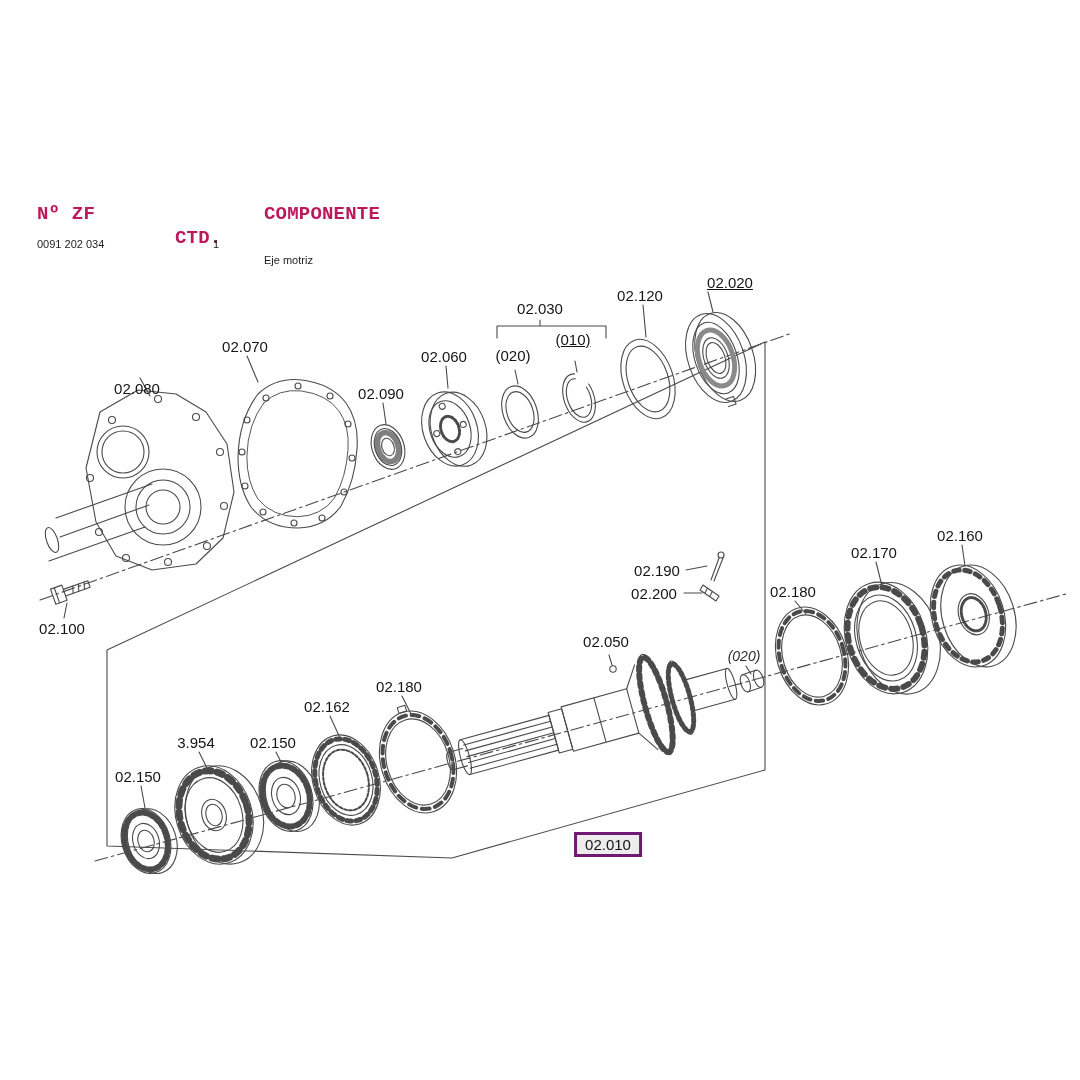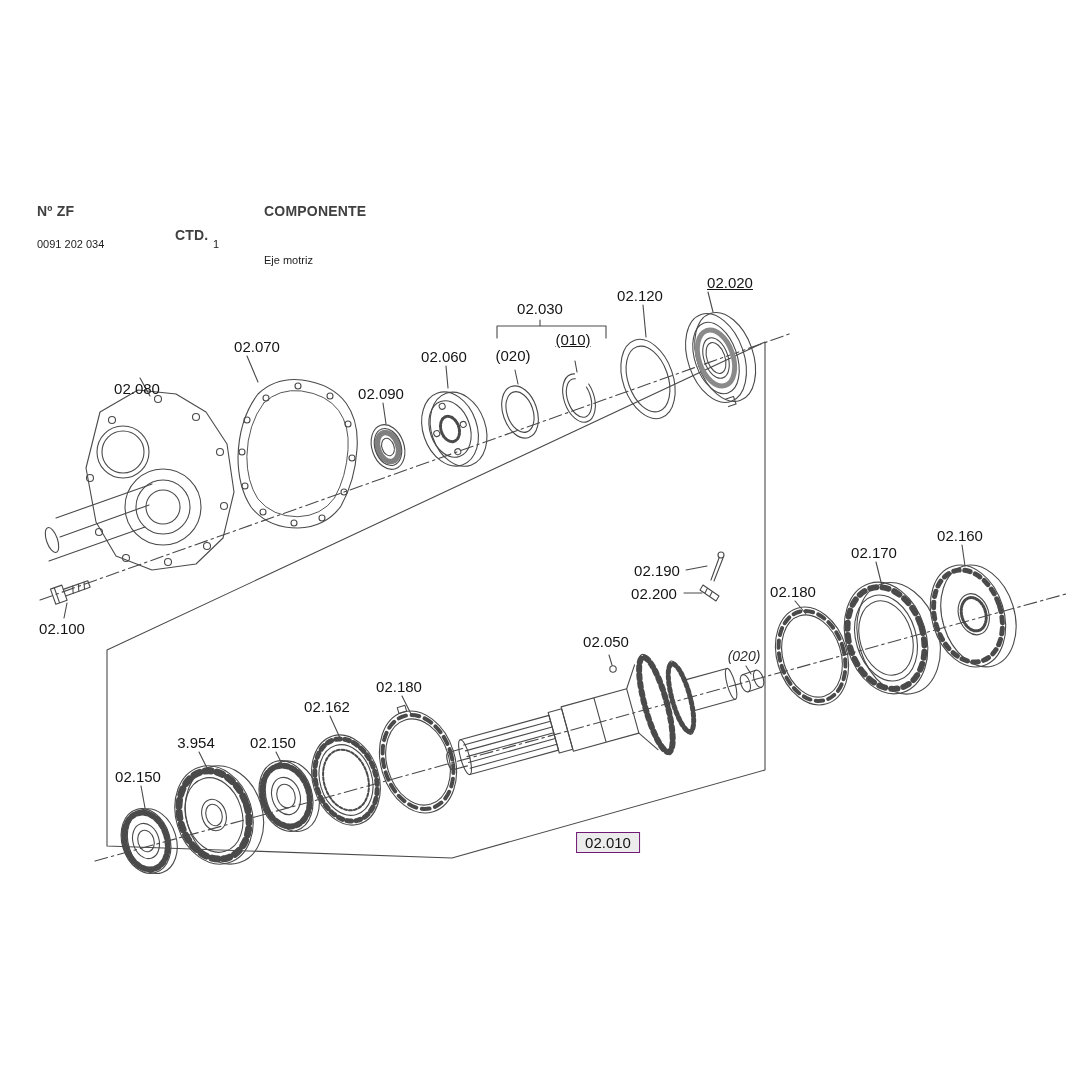--- a/index.html
+++ b/index.html
@@ -1,27 +1,27 @@
 <!DOCTYPE html>
 <html><head>
 <meta charset="utf-8">
 <style>
   html,body{margin:0;padding:0;background:#ffffff;}
   .stage{
     position:relative;width:1080px;height:1080px;background:#ffffff;
     font-family:"Liberation Sans",sans-serif;overflow:hidden;
   }
   .stage svg{position:absolute;left:0;top:0;}
-  .hdr-cell{position:absolute;color:#404040;font-weight:bold;font-size:14px;letter-spacing:.2px;}
+  .hdr-cell{position:absolute;color:#be185d;font-weight:bold;font-size:19px;letter-spacing:.2px;font-family:Liberation Mono, monospace;}
   .row-cell{position:absolute;color:#1d1d1d;font-size:11px;}
   .plabel{
     position:absolute;transform:translateX(-50%);
     font-size:15px;color:#141414;white-space:nowrap;z-index:5;
   }
-  .plabel.boxed{background:#ececec;border:1px solid #701a75;padding:1px 8px;}
+  .plabel.boxed{background:#ececec;border:3px solid #701a75;padding:1px 8px;}
   .plabel.italic{font-style:italic;font-size:14px;color:#2e2e2e;}
 </style>
 </head>
 <body>
 
 <div class="stage">
 
   <div class="hdr-cell" style="left:37px;top:203px;">Nº ZF</div>
   <div class="hdr-cell" style="left:175px;top:203px;margin-top:24px;">CTD.</div>
   <div class="hdr-cell" style="left:264px;top:203px;">COMPONENTE</div>
@@ -248,21 +248,21 @@
         <ellipse rx="36" ry="52"></ellipse>
         <ellipse rx="33" ry="47" pathLength="100" stroke-dasharray="2.2 2.2" stroke-width="5"></ellipse>
         <ellipse cx="6" rx="15" ry="21"></ellipse>
         <ellipse cx="6" rx="12" ry="17" stroke-dasharray="1.8 1.5" stroke-width="3"></ellipse>
       </g>
 
     </g>
   </svg>
 
   <div class="plabel" style="left:137px;top:360px;margin-top:20px;">02.080</div>
-  <div class="plabel" style="left:245px;top:338px;margin-left:12px;">02.070</div>
+  <div class="plabel" style="left:245px;top:338px;">02.070</div>
   <div class="plabel" style="left:381px;top:385px;">02.090</div>
   <div class="plabel" style="left:444px;top:348px;">02.060</div>
   <div class="plabel" style="left:540px;top:300px;">02.030</div>
   <div class="plabel" style="left:513px;top:347px;">(020)</div>
   <div class="plabel" style="left:573px;top:331px;text-decoration:underline;">(010)</div>
   <div class="plabel" style="left:640px;top:287px;">02.120</div>
   <div class="plabel" style="left:730px;top:274px;text-decoration:underline;">02.020</div>
   <div class="plabel" style="left:62px;top:620px;">02.100</div>
   <div class="plabel" style="left:657px;top:562px;">02.190</div>
   <div class="plabel" style="left:654px;top:585px;">02.200</div>

